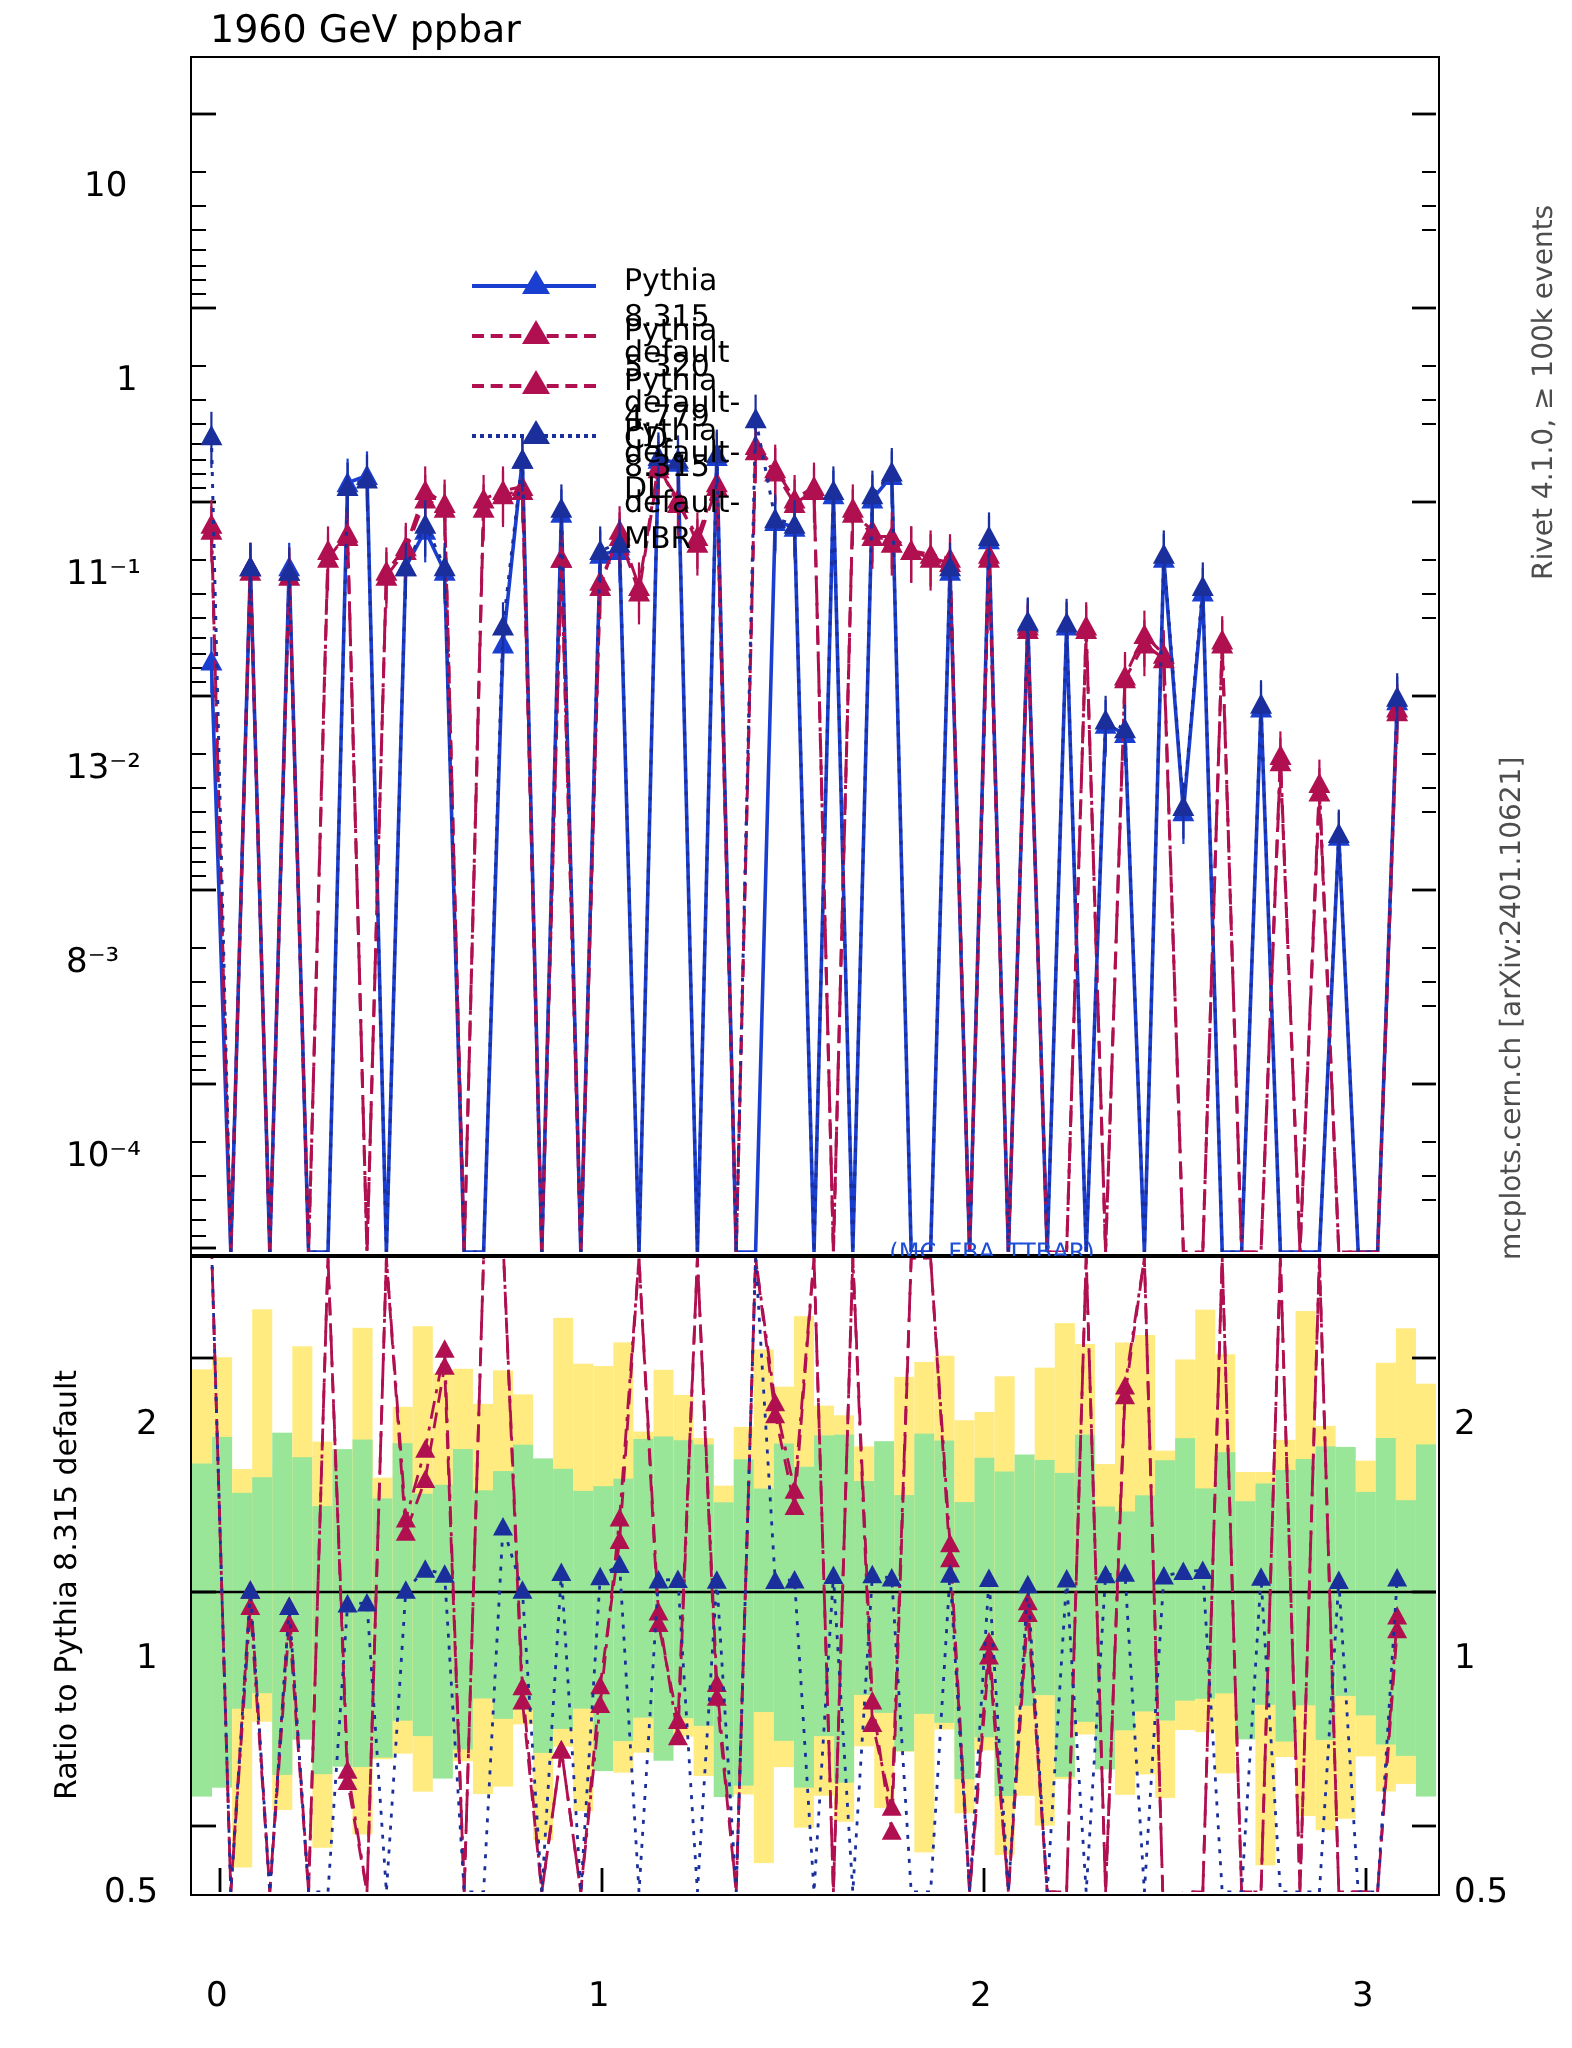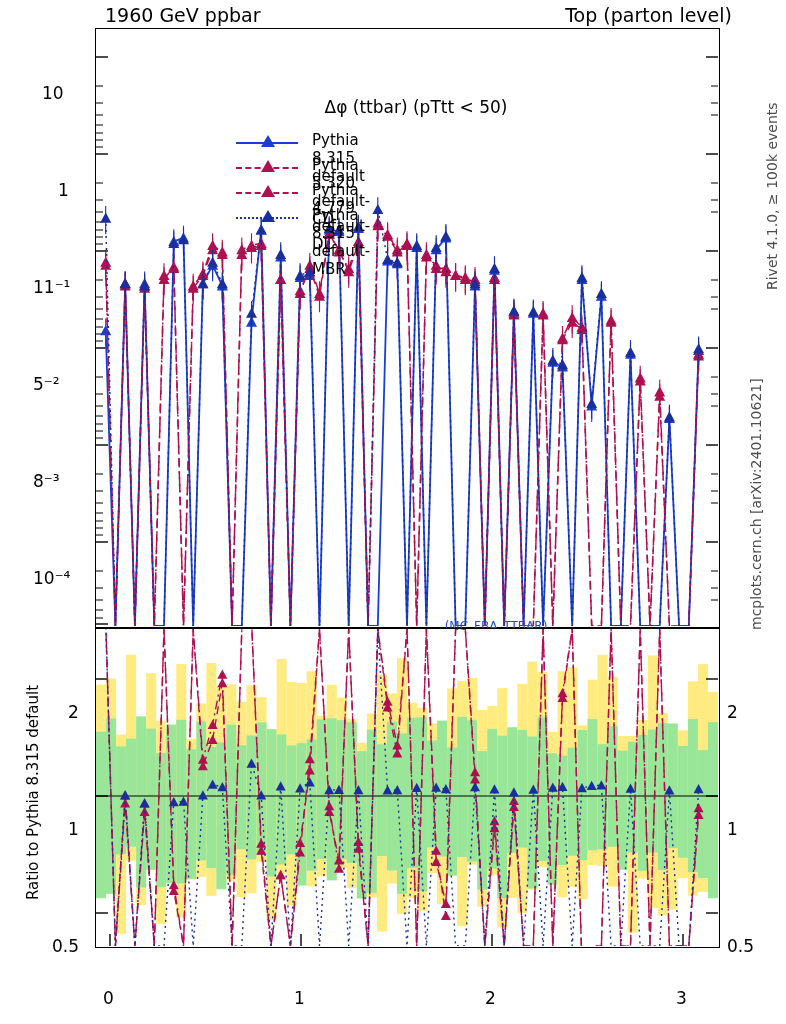--- a/index.html
+++ b/index.html
@@ -41,21 +41,20 @@
   svg{position:absolute;left:0;top:0;}
   .band-g{fill:#99e699;}
   .band-y{fill:#ffeb80;}
 </style>
 </head>
 <body>
 
 <div id="root">
 
   <div class="txt" id="hdr-left">1960 GeV ppbar</div>
-  <div class="txt" id="hdr-right">Top (parton level)</div>
 
   <div class="rot" id="rot1">Rivet 4.1.0, ≥ 100k events</div>
   <div class="rot" id="rot3">mcplots.cern.ch [arXiv:2401.10621]</div>
 
   <div id="rot-ratio">Ratio to Pythia 8.315 default</div>
 
   <div id="main-frame">
     <svg width="622" height="597" viewBox="0 0 622 597">
       <defs>
         <marker id="none"></marker>
@@ -432,21 +431,20 @@
           <polygon points="505.375,258.7943221264745 499.875,268.96932212647454 510.875,268.96932212647454" fill="#1a2f9c"></polygon>
           <path d="M534.5,339.2L534.5,311.1" stroke="#1a2f9c" stroke-width="1.1" fill="none"></path>
           <polygon points="534.53125,317.68072933180895 529.03125,327.85572933180896 540.03125,327.85572933180896" fill="#1a2f9c"></polygon>
           <path d="M573.4,403.9L573.4,375.8" stroke="#1a2f9c" stroke-width="1.1" fill="none"></path>
           <polygon points="573.40625,382.3279143343008 567.90625,392.5029143343008 578.90625,392.5029143343008" fill="#1a2f9c"></polygon>
           <path d="M602.6,335.8L602.6,307.6" stroke="#1a2f9c" stroke-width="1.1" fill="none"></path>
           <polygon points="602.5625,314.1856656257149 597.0625,324.3606656257149 608.0625,324.3606656257149" fill="#1a2f9c"></polygon>
         </g>
     </svg>
 
-    <div class="txt" id="plot-title">Δφ (ttbar) (pTtt &lt; 50)</div>
 
     <div id="legend">
       <div class="leg-row">
         <div class="leg-line" style="border-top:2px solid #1a3fd0;"></div>
         <div class="leg-mark" style="border-bottom:12px solid #1a3fd0;"></div>
         <div class="leg-text">Pythia 8.315 default</div>
       </div>
       <div class="leg-row">
         <div class="leg-line" style="border-top:2px dashed #b01050;"></div>
         <div class="leg-mark" style="border-bottom:12px solid #b01050;"></div>
@@ -463,21 +461,21 @@
         <div class="leg-text">Pythia 8.315 default-MBR</div>
       </div>
     </div>
 
     <div class="txt" id="watermark">(MC_FBA_TTBAR)</div>
   </div>
 
   <div class="tlabel" style="left:42px;top:47px;">10</div>
   <div class="tlabel" style="left:58px;top:144px;">1</div>
   <div class="tlabel" style="left:33px;top:241px;">11⁻¹</div>
-  <div class="tlabel" style="left:33px;top:338px;">5⁻²</div>
+  <div class="tlabel" style="left:33px;top:338px;">13⁻²</div>
   <div class="tlabel" style="left:33px;top:435px;">8⁻³</div>
   <div class="tlabel" style="left:33px;top:532px;">10⁻⁴</div>
 
   <div id="ratio-frame">
     <svg width="622" height="317" viewBox="0 0 622 317">
       <g id="ratio-bands">
           <rect x="0" width="10.032258064516128" y="55.702858638817666" height="192.12604446776982" class="band-y"></rect>
           <rect x="0" width="10.032258064516128" y="102.76882779108804" height="166.5256053491102" class="band-g"></rect>
           <rect x="10.032258064516128" width="10.032258064516128" y="49.582123790384095" height="215.01895530395754" class="band-y"></rect>
           <rect x="10.032258064516128" width="10.032258064516128" y="89.44478825304621" height="175.39064331759056" class="band-g"></rect>

